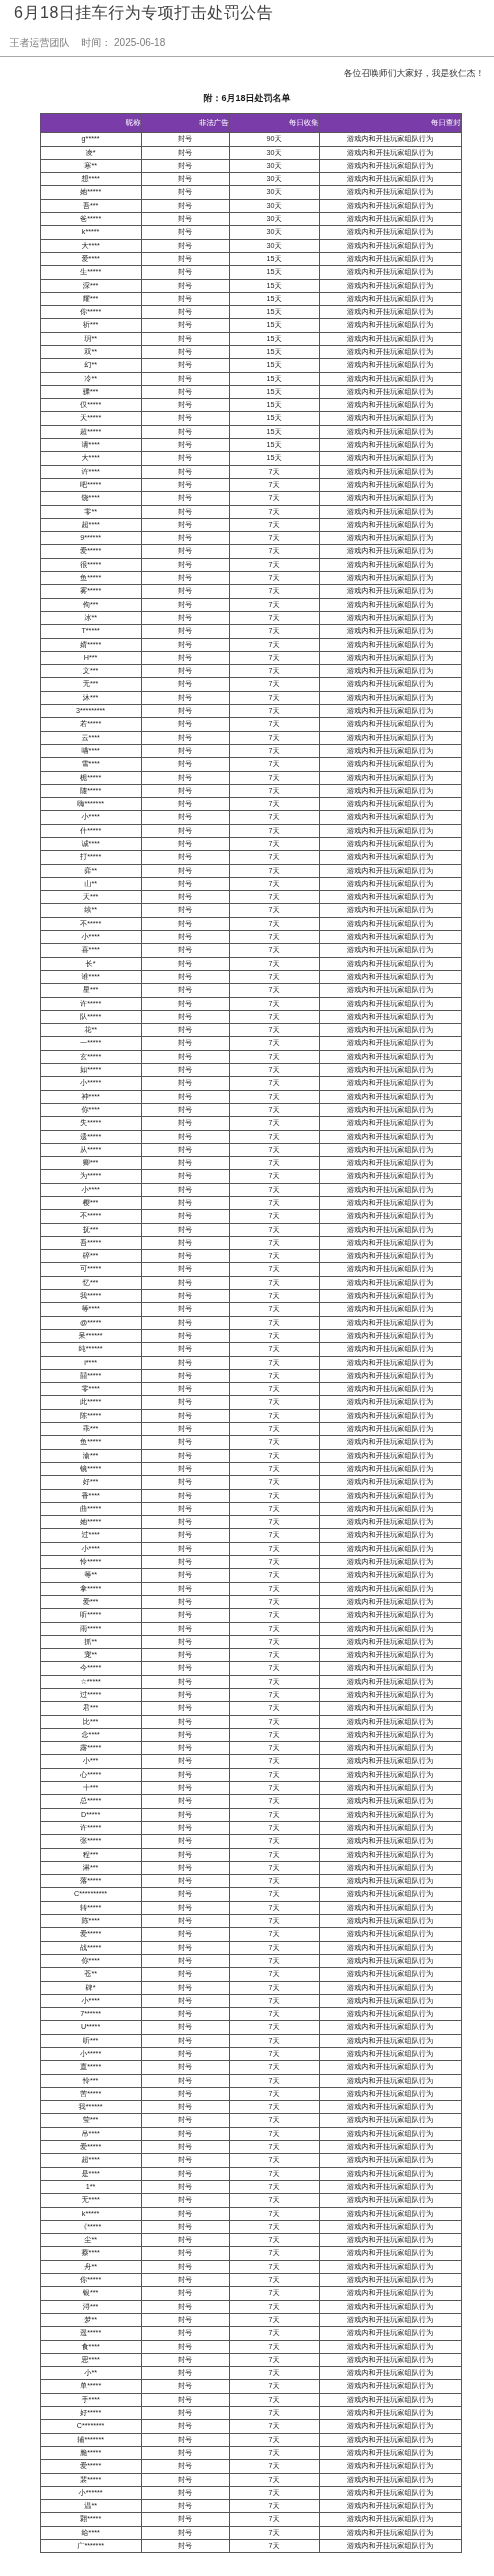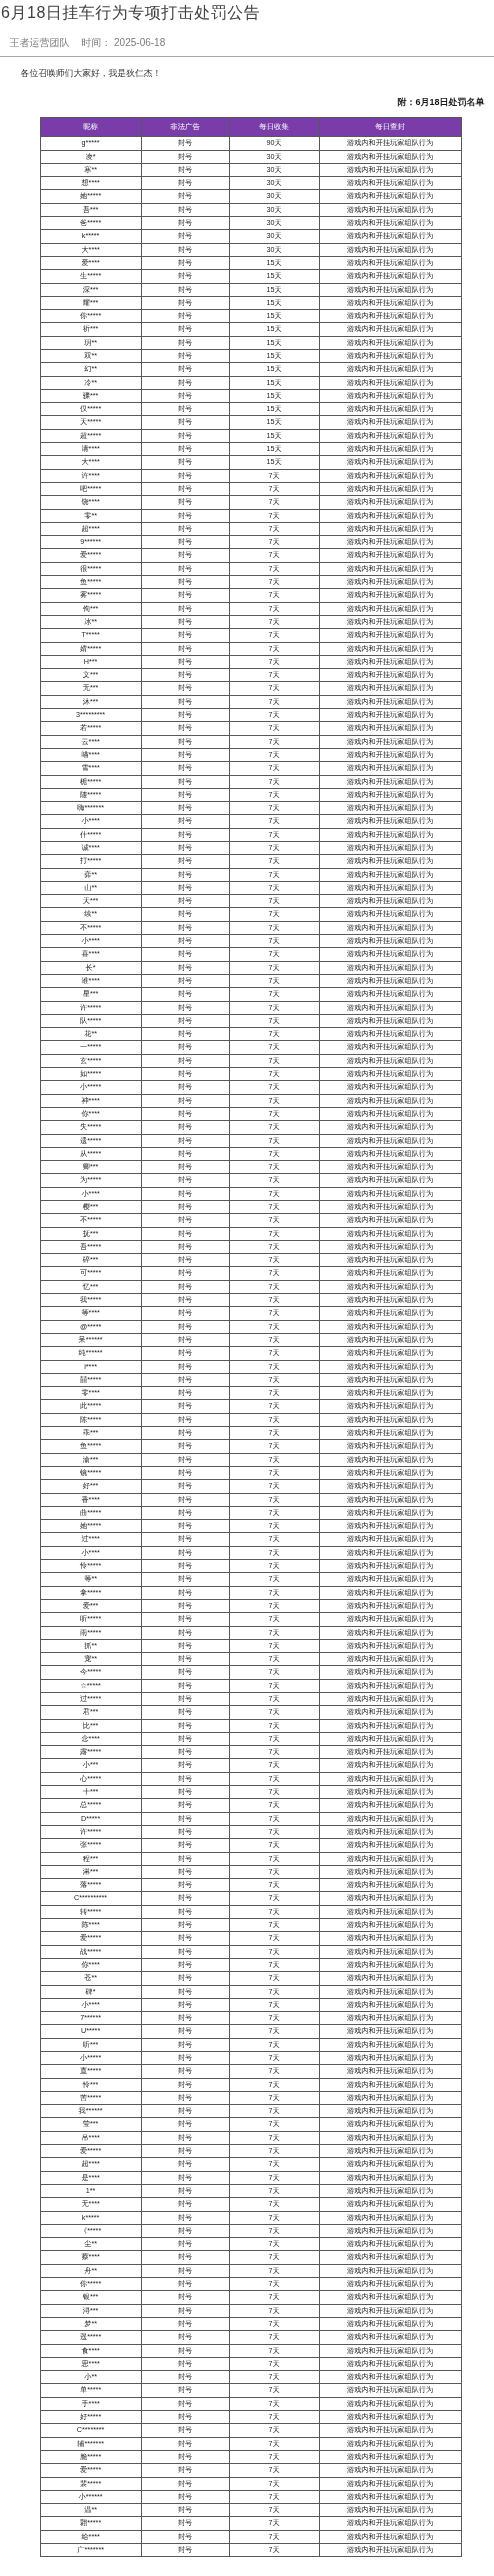--- a/index.html
+++ b/index.html
@@ -16,64 +16,65 @@
     overflow:hidden;
   }
   .page{width:494px;}
   h1.title{
     margin:3.2px 0 0 1.1px;
     font-size:16px;
     line-height:20px;
     font-weight:400;
     color:#404040;
     letter-spacing:0.5px;
+    padding-left:13px;
   }
   .meta{
     margin:12.7px 0 0 9.6px;
     font-size:10px;
     color:#7d7d7d;
   }
   .meta .gap{display:inline-block;width:11.7px;}
   hr.divider{
     border:none;
     border-top:0.5px solid #aaaaaa;
     margin:5.8px 0 0 0;
   }
   .content{
     margin:0 9.6px;
     font-size:8.8px;
     line-height:18.6px;
     color:#333333;
   }
-  .para{margin:11px;}
+  .para{margin:0;text-align:right;}
   .greeting{margin-top:7px;}
   .indent{text-indent:2em;}
   .red{color:var(--red);}
   h2.list-heading{
     margin:7px 0 4.8px 0;
-    text-align:right;
+    text-align:center;
     font-size:9px;
     font-weight:700;
     color:#1a1a1a;
   }
   table.punish{
     border-collapse:collapse;
     table-layout:fixed;
     margin-left:30px;
     width:421px;
   }
   table.punish th{
     background:var(--header-bg);
     color:#ffffff;
     font-size:7.4px;
     font-weight:400;
     height:14.3px;
     border:0.5px solid var(--border);
     padding:0;
-    text-align:center;
+    text-align:right;
   }
   table.punish td{
     height:12.3px;
     line-height:12.3px;
     border:0.5px solid var(--border);
     padding:0;
     text-align:center;
     font-size:7.2px;
     color:#222222;
     white-space:nowrap;

